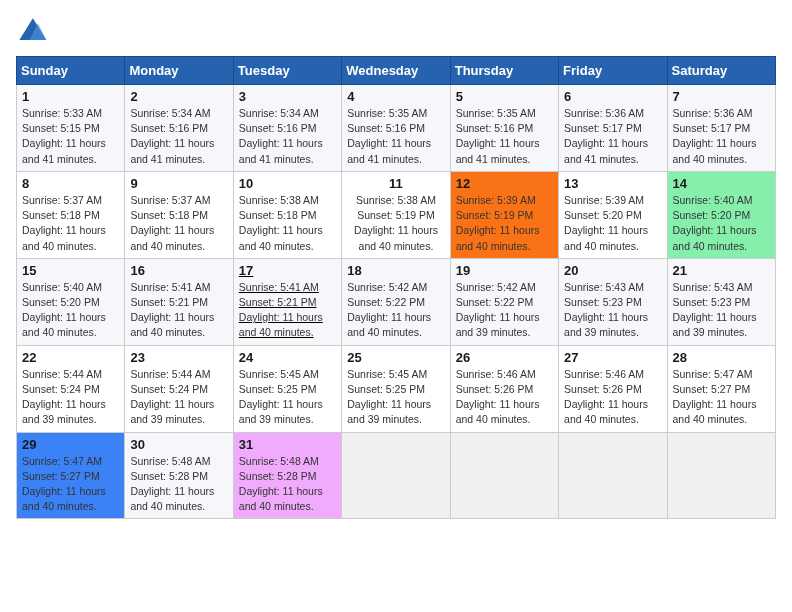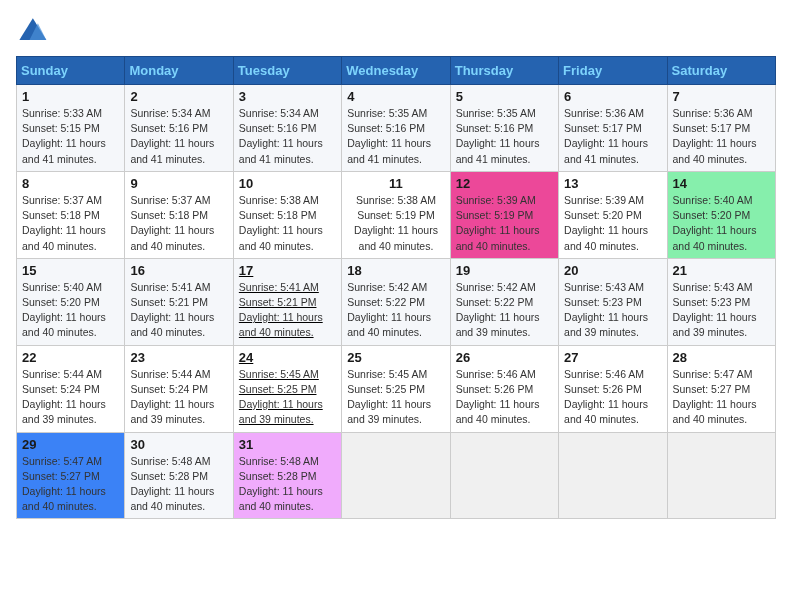--- a/index.html
+++ b/index.html
@@ -46,21 +46,21 @@
       font-size: 16px;
       color: #555;
     }
     .calendar {
       width: 100%;
       border-collapse: collapse;
       font-size: 10.5px;
     }
     .calendar thead th {
       background: #2563b0;
-      color: #7dd3fc;
+      color: #ffffff;
       padding: 6px 4px;
       text-align: left;
       font-size: 13px;
       font-weight: bold;
       border: 1px solid #1a4a8a;
     }
     .calendar tbody td {
       vertical-align: top;
       border: 1px solid #ccc;
       padding: 4px 5px;
@@ -206,21 +206,21 @@
       </div>
     </td>
         <td style="background: rgb(255, 255, 255); text-align: center;">
       <span class="day-num">11</span>
       <div class="day-info">
         Sunrise: 5:38 AM<br>
         Sunset: 5:19 PM<br>
         Daylight: 11 hours and 40 minutes.
       </div>
     </td>
-        <td style="background: #ec4899;">
+        <td style="background: #f97316;">
       <span class="day-num">12</span>
       <div class="day-info">
         Sunrise: 5:39 AM<br>
         Sunset: 5:19 PM<br>
         Daylight: 11 hours and 40 minutes.
       </div>
     </td>
         <td style="background: rgb(255, 255, 255);">
       <span class="day-num">13</span>
       <div class="day-info">
@@ -306,21 +306,21 @@
       </div>
     </td>
         <td style="background: rgb(255, 255, 255);">
       <span class="day-num">23</span>
       <div class="day-info">
         Sunrise: 5:44 AM<br>
         Sunset: 5:24 PM<br>
         Daylight: 11 hours and 39 minutes.
       </div>
     </td>
-        <td style="background: rgb(255, 255, 255); text-decoration: underline;">
+        <td style="background: rgb(255, 255, 255);">
       <span class="day-num">24</span>
       <div class="day-info">
         Sunrise: 5:45 AM<br>
         Sunset: 5:25 PM<br>
         Daylight: 11 hours and 39 minutes.
       </div>
     </td>
         <td style="background: rgb(255, 255, 255);">
       <span class="day-num">25</span>
       <div class="day-info">

